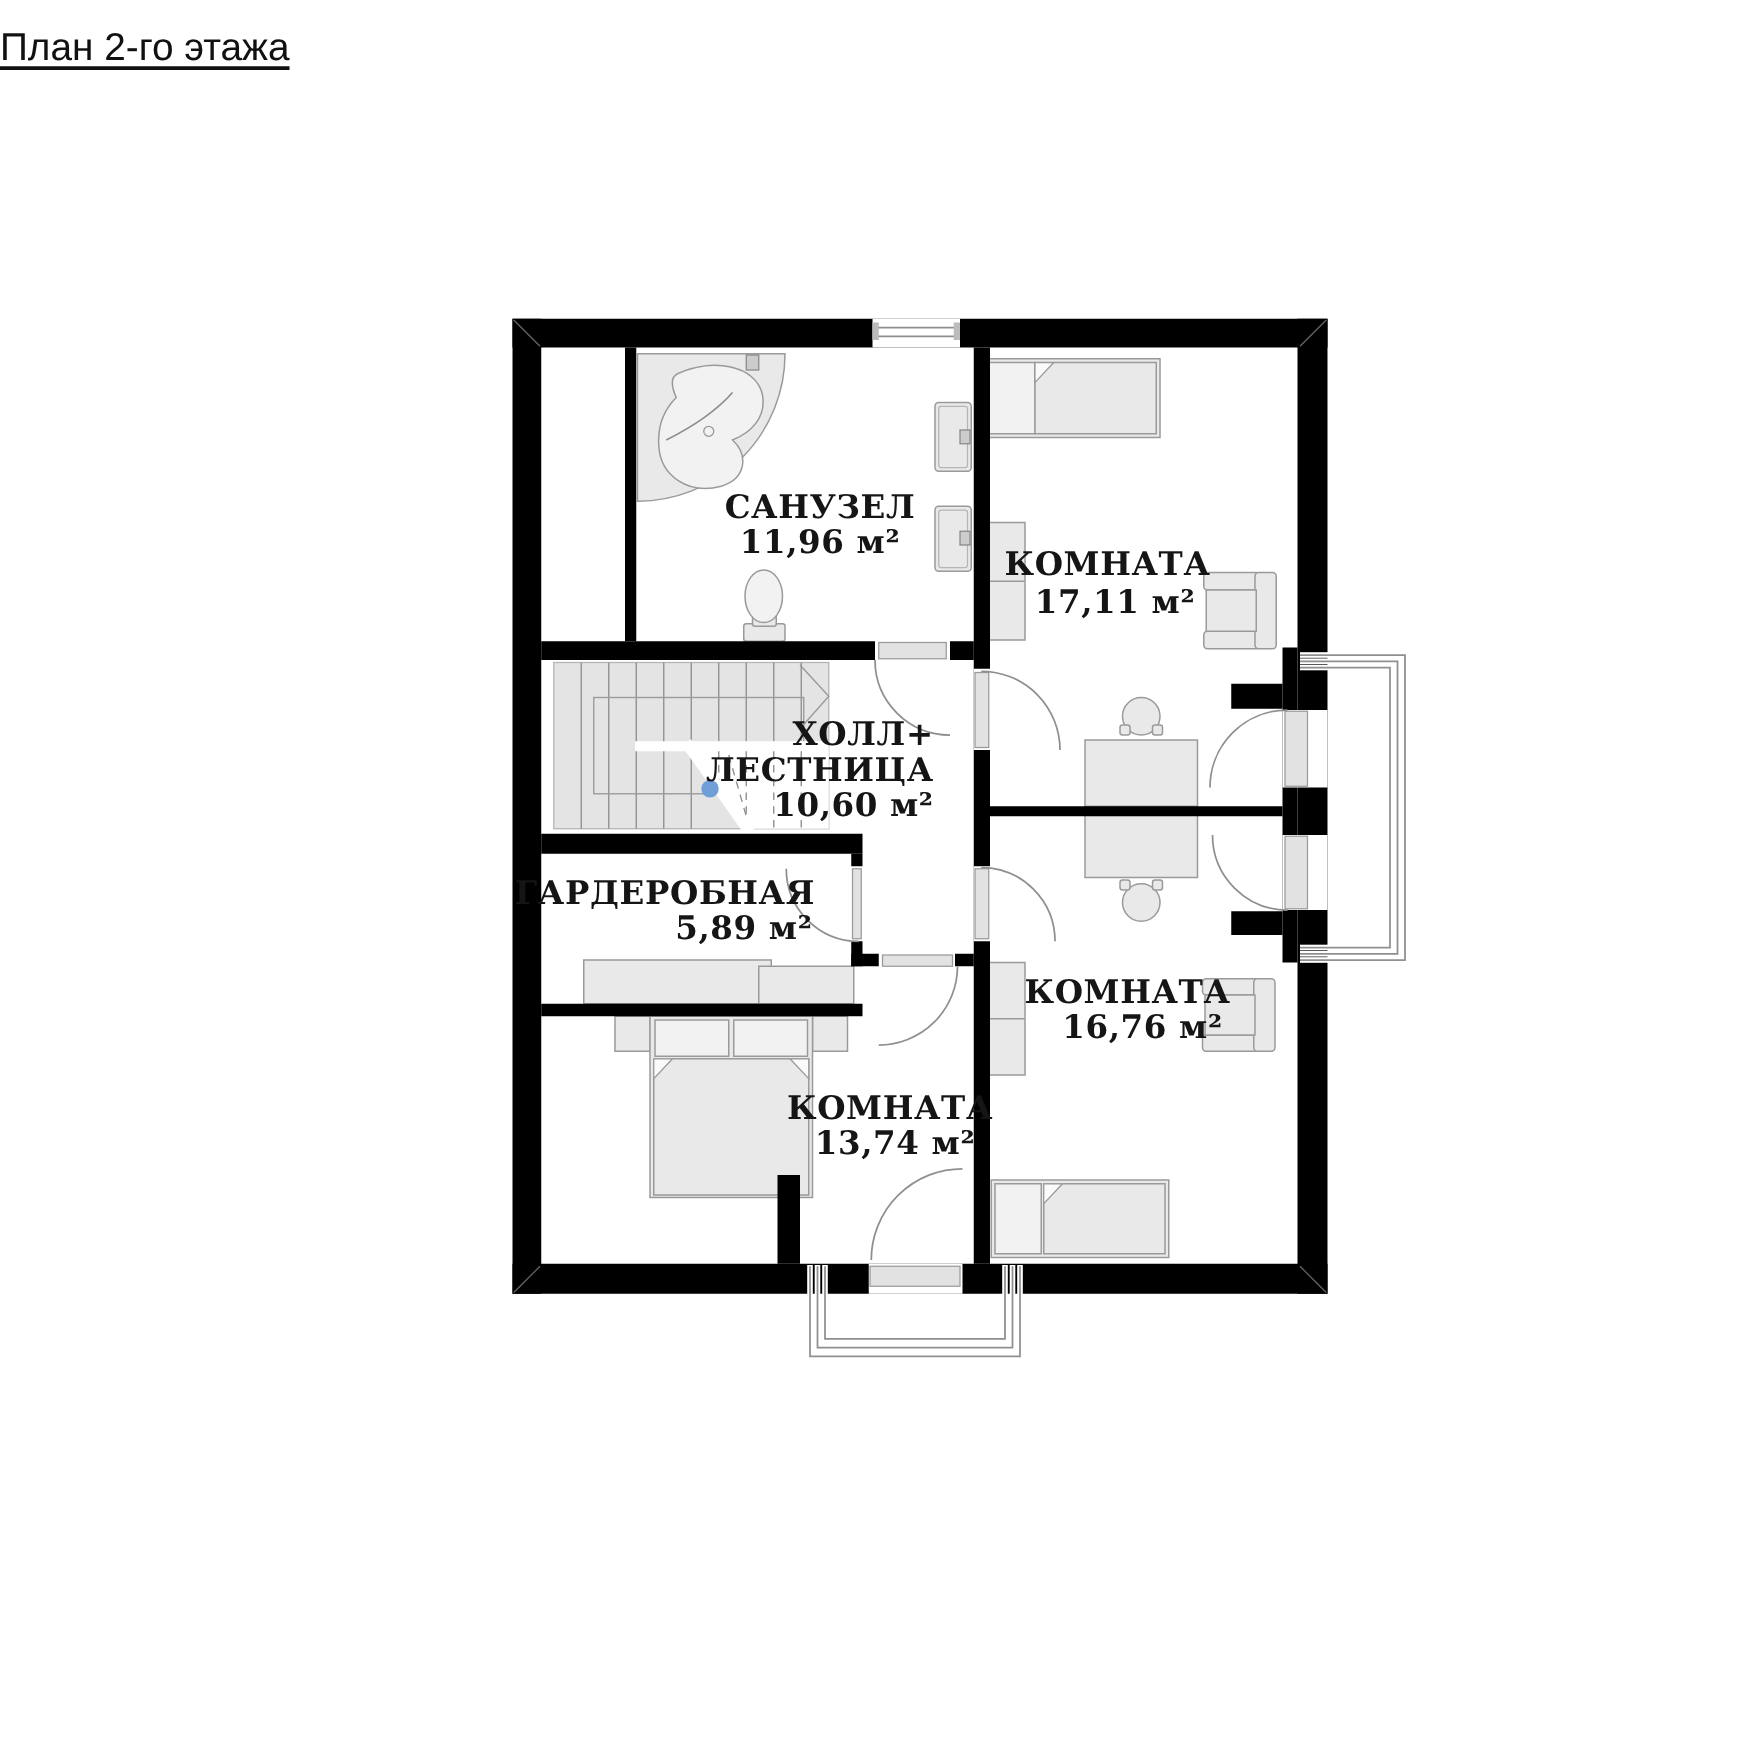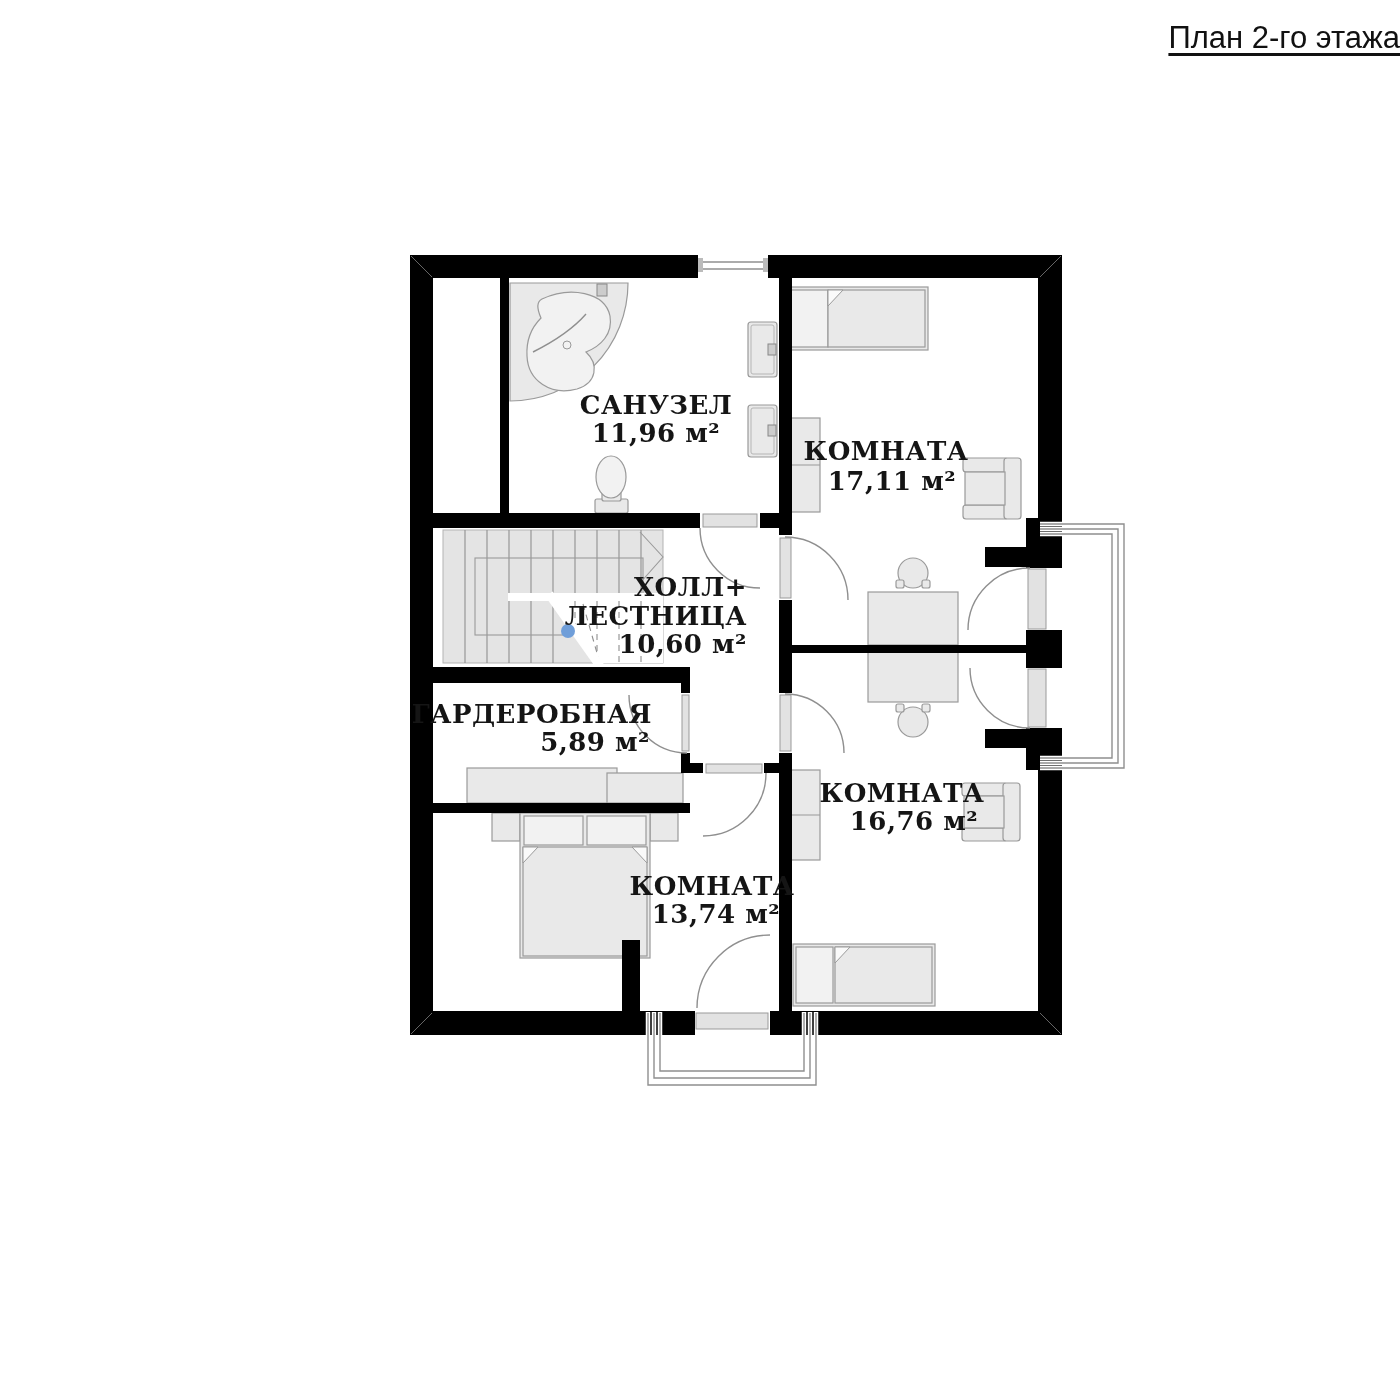--- a/index.html
+++ b/index.html
@@ -9,21 +9,21 @@
     --stairs-fill:#e4e4e4;
     --plan-line:#8f8f8f;
     --leaf-fill:#e2e2e2;
     --dot-blue:#6f9ed9;
     --text-color:#151515;
   }
   html,body{margin:0;padding:0;background:#ffffff;}
   .canvas{position:relative;width:1400px;height:1400px;background:#fff;overflow:hidden;}
   .title{
     position:absolute;top:20px;left:0;right:0;
-    text-align:right;
+    text-align:left;
     font-family:"Liberation Sans", sans-serif;
     font-size:31px;color:#111;
     text-decoration:underline;
     text-underline-offset:5px;
   }
   svg{position:absolute;top:0;left:0;}
   .wall{fill:var(--wall);stroke:none;}
   .cut{fill:#ffffff;stroke:none;}
   .furn{fill:var(--furn-fill);stroke:var(--furn-stroke);stroke-width:1.2;}
   .furnlight{fill:#f2f2f2;stroke:var(--furn-stroke);stroke-width:1.2;}

